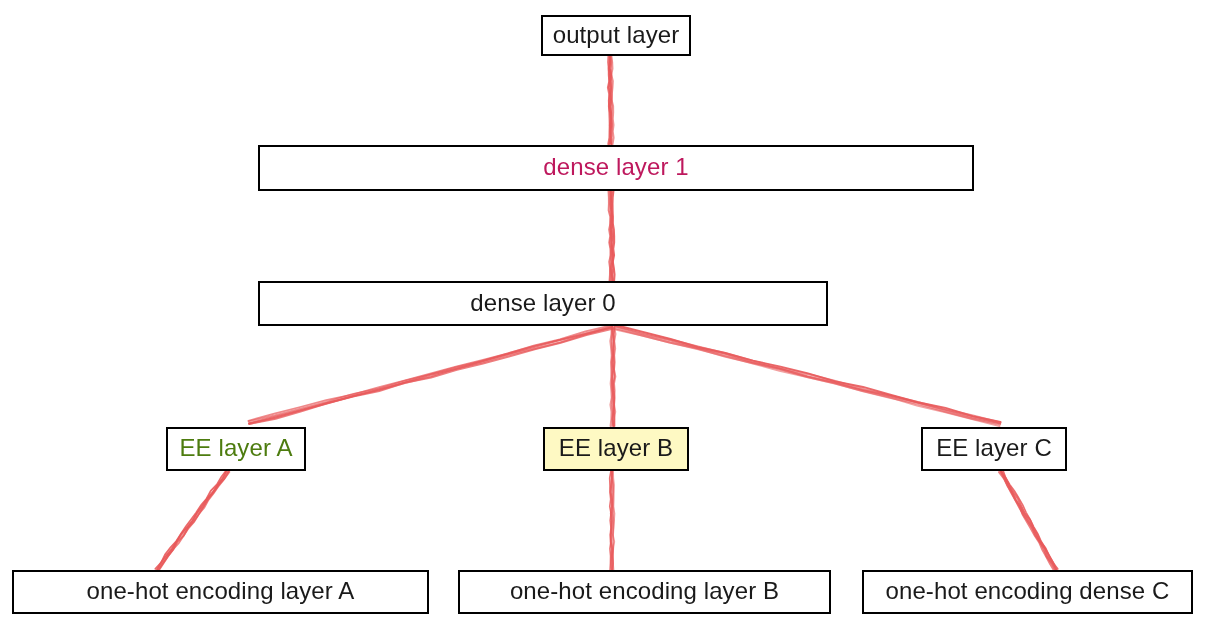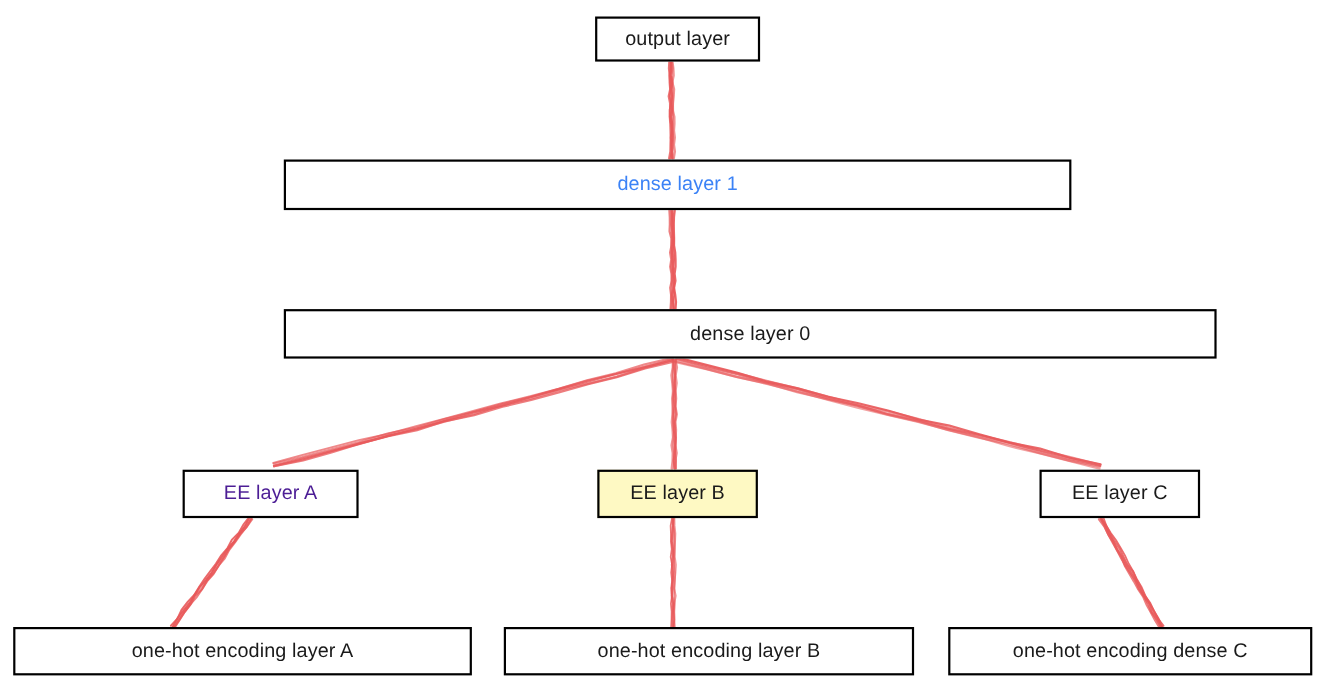--- a/index.html
+++ b/index.html
@@ -29,21 +29,21 @@
   }
   .node {
     position: absolute;
     box-sizing: border-box;
     border: 2px solid #000000;
     background: #ffffff;
     display: flex;
     align-items: center;
     justify-content: center;
     color: #1a1a1a;
-    font-size: 18px;
+    font-size: 24px;
     line-height: 1;
     letter-spacing: 0.1px;
     white-space: nowrap;
   }
   .node-label {
     display: block;
     transform: translateY(-1px);
   }
 </style>
 </head>
@@ -107,37 +107,37 @@
         <polyline points="1056.44,569.76 1051.74,563.11 1047.81,556.04 1044.86,548.43 1039.63,542.08 1036.46,534.59 1032.16,527.72 1028.47,520.51 1024.76,513.32 1020.74,506.30 1016.12,499.62 1012.25,492.51 1009.03,485.04 1004.89,478.09 1001.26,470.85" fill="none" stroke="#e8595a" stroke-width="1.74" stroke-linecap="round" stroke-opacity="0.58"></polyline>
         <polyline points="1056.47,569.74 1053.02,562.40 1048.86,555.46 1045.41,548.12 1040.52,541.58 1037.02,534.28 1033.10,527.20 1029.92,519.71 1024.65,513.39 1021.23,506.03 1017.87,498.64 1013.27,491.95 1009.01,485.06 1005.46,477.78 1001.05,470.97" fill="none" stroke="#e8595a" stroke-width="2.08" stroke-linecap="round" stroke-opacity="0.86"></polyline>
         <polyline points="1057.84,568.98 1052.95,562.44 1049.19,555.27 1045.17,548.25 1041.14,541.24 1037.88,533.80 1033.73,526.85 1030.23,519.54 1026.17,512.54 1022.81,505.15 1018.82,498.11 1014.66,491.17 1009.84,484.60 1005.68,477.65 1002.93,469.93" fill="none" stroke="#e8595a" stroke-width="1.58" stroke-linecap="round" stroke-opacity="0.88"></polyline>
       </g>
     </svg>
 
   <div class="node" style="left: 541px; top: 15px; width: 150px; height: 41px; border-color: rgb(0, 0, 0); background: rgb(255, 255, 255); color: rgb(26, 26, 26);">
     <span class="node-label">output layer</span>
   </div>
 
-  <div class="node" style="left: 258px; top: 145px; width: 716px; height: 46px; border-color: rgb(0, 0, 0); background: rgb(255, 255, 255); color: #3b82f6;">
+  <div class="node" style="left: 258px; top: 145px; width: 716px; height: 46px; border-color: rgb(0, 0, 0); background: rgb(255, 255, 255); color: #be185d;">
     <span class="node-label">dense layer 1</span>
   </div>
 
-  <div class="node" style="left: 258px; top: 281px; width: 848px; height: 45px; border-color: rgb(0, 0, 0); background: rgb(255, 255, 255); color: rgb(26, 26, 26);">
+  <div class="node" style="left: 258px; top: 281px; width: 570px; height: 45px; border-color: rgb(0, 0, 0); background: rgb(255, 255, 255); color: rgb(26, 26, 26);">
     <span class="node-label">dense layer 0</span>
   </div>
 
-  <div class="node" style="left: 166px; top: 427px; width: 160px; height: 44px; border-color: rgb(0, 0, 0); background: rgb(255, 255, 255); color: #4c1d95; text-align: right;">
+  <div class="node" style="left: 166px; top: 427px; width: 140px; height: 44px; border-color: rgb(0, 0, 0); background: rgb(255, 255, 255); color: #4d7c0f; text-align: right;">
     <span class="node-label">EE layer A</span>
   </div>
 
   <div class="node" style="left: 543px; top: 427px; width: 146px; height: 44px; border-color: rgb(0, 0, 0); background: #fef9c3; color: rgb(26, 26, 26);">
     <span class="node-label">EE layer B</span>
   </div>
 
-  <div class="node" style="left: 921px; top: 427px; width: 146px; height: 44px; border-color: rgb(0, 0, 0); background: rgb(255, 255, 255); color: rgb(26, 26, 26); margin-left: 24px;">
+  <div class="node" style="left: 921px; top: 427px; width: 146px; height: 44px; border-color: rgb(0, 0, 0); background: rgb(255, 255, 255); color: rgb(26, 26, 26);">
     <span class="node-label">EE layer C</span>
   </div>
 
   <div class="node" style="left: 458px; top: 570px; width: 373px; height: 44px; border-color: rgb(0, 0, 0); background: rgb(255, 255, 255); color: rgb(26, 26, 26);">
     <span class="node-label">one-hot encoding layer B</span>
   </div>
 
   <div class="node" style="left: 12px; top: 570px; width: 417px; height: 44px; border-color: rgb(0, 0, 0); background: rgb(255, 255, 255); color: rgb(26, 26, 26);">
     <span class="node-label">one-hot encoding layer A</span>
   </div>

